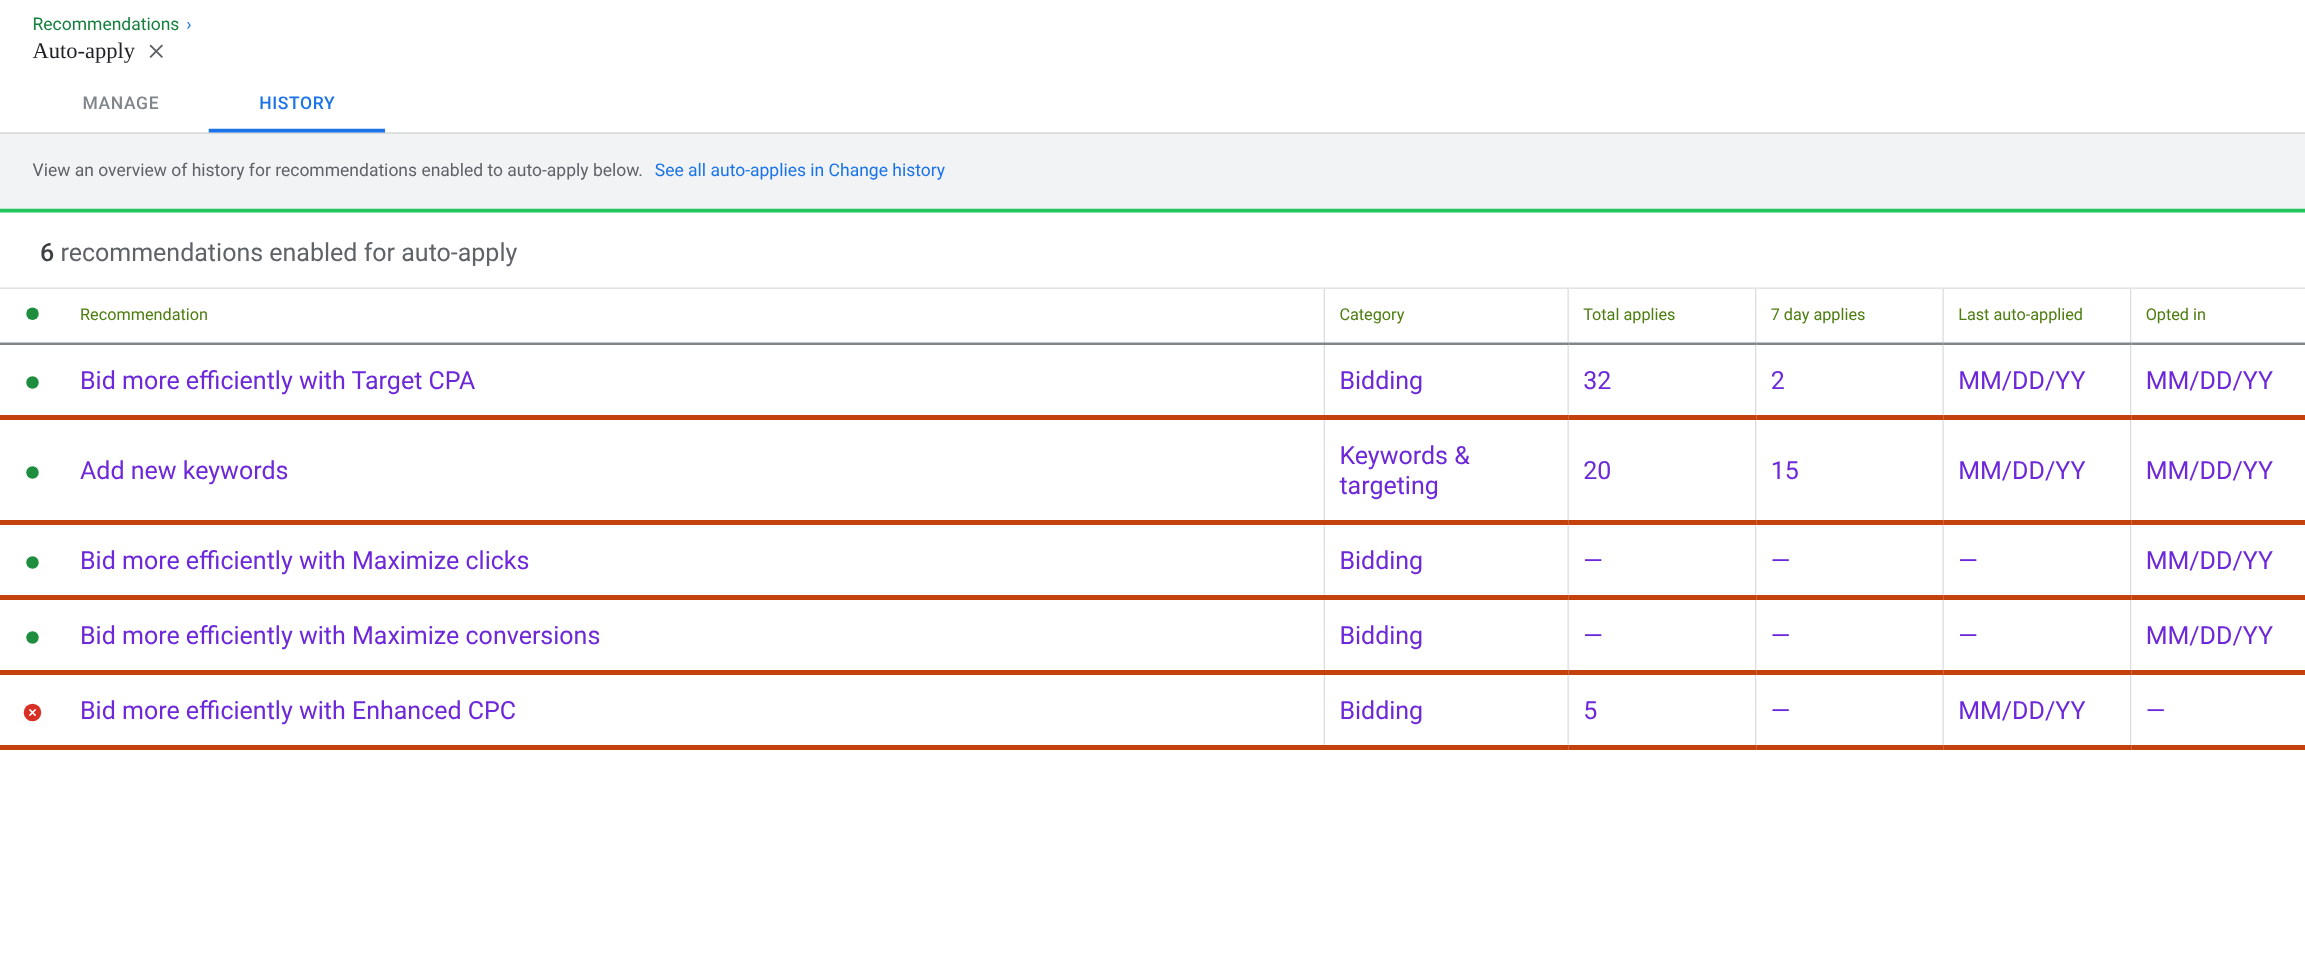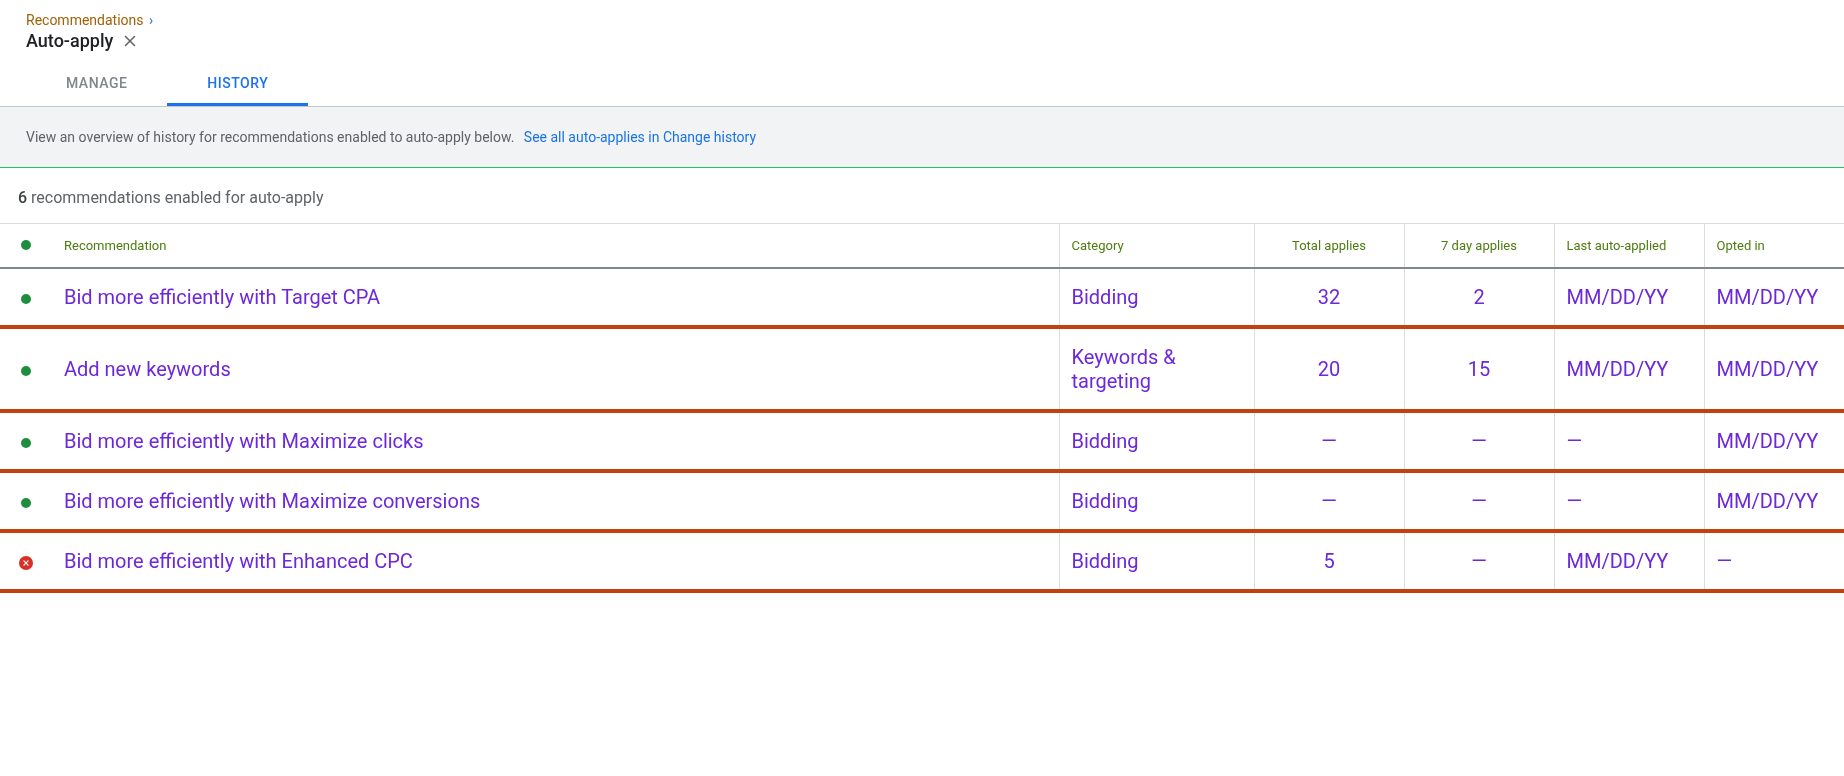--- a/index.html
+++ b/index.html
@@ -8,31 +8,32 @@
     font-family: Roboto, "Helvetica Neue", Arial, sans-serif;
     font-size: 14px;
     color: #3c4043;
     background: #fff;
   }
   .bc {
     padding: 12px 26px 0 26px;
     font-size: 14px;
     color: #1a73e8;
   }
-  .bc a { color: #a16207; text-decoration: none; }
+  .bc a { color: #15803d; text-decoration: none; }
   .chev { font-size: 14px; color: #1a73e8; padding: 0 2px; }
   .title-row {
     display: flex;
     align-items: center;
     padding: 2px 26px 10px 26px;
   }
   .title {
     font-size: 18px;
     font-weight: 500;
     color: #202124;
+    font-family: Liberation Serif, serif;
   }
   .close-x {
     margin-left: 8px;
     display: inline-flex;
     align-items: center;
     color: #5f6368;
     cursor: pointer;
   }
   .close-x svg { width: 18px; height: 18px; }
   .tabs {
@@ -52,27 +53,28 @@
     text-transform: uppercase;
   }
   .tab.active {
     color: #1a73e8;
     border-bottom-color: #1a73e8;
   }
   .banner {
     background: #f1f3f4;
     padding: 22px 26px;
     color: #5f6368;
-    border-bottom: 1px solid #22c55e;
+    border-bottom: 3px solid #22c55e;
   }
   .banner a { color: #1a73e8; text-decoration: none; margin-left: 6px; }
   .count-line {
     padding: 20px 18px 16px 18px;
-    font-size: 16px;
+    font-size: 20px;
     color: #5f6368;
+    margin-left: 14px;
   }
   .count-line .strong { color: #3c4043; font-weight: 500; }
   table {
     width: 100%;
     border-collapse: collapse;
     table-layout: fixed;
   }
   thead th {
     text-align: left;
     font-weight: 400;
@@ -84,21 +86,21 @@
     background: #fff;
   }
   thead th.brd, tbody td.brd { border-left: 1px solid #dadce0; }
   tbody td {
     padding: 16px 12px;
     border-bottom: 4px solid #c2410c;
     font-size: 20px;
     color: #6d28d9;
     vertical-align: middle;
   }
-  .num { text-align: center; }
+  .num { text-align: left; }
   col.c-status { width: 52px; }
   col.c-rec    { width: auto; }
   col.c-cat    { width: 195px; }
   col.c-tot    { width: 150px; }
   col.c-7d     { width: 150px; }
   col.c-last   { width: 150px; }
   col.c-opt    { width: 140px; }
 
   .status-cell { text-align: center; }
   .dot-green {

